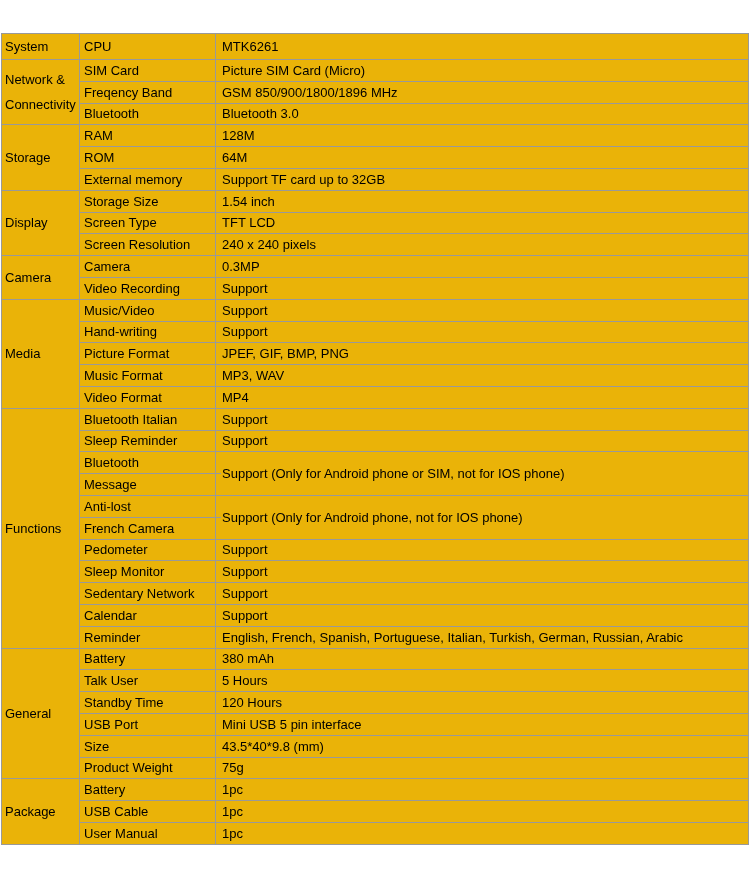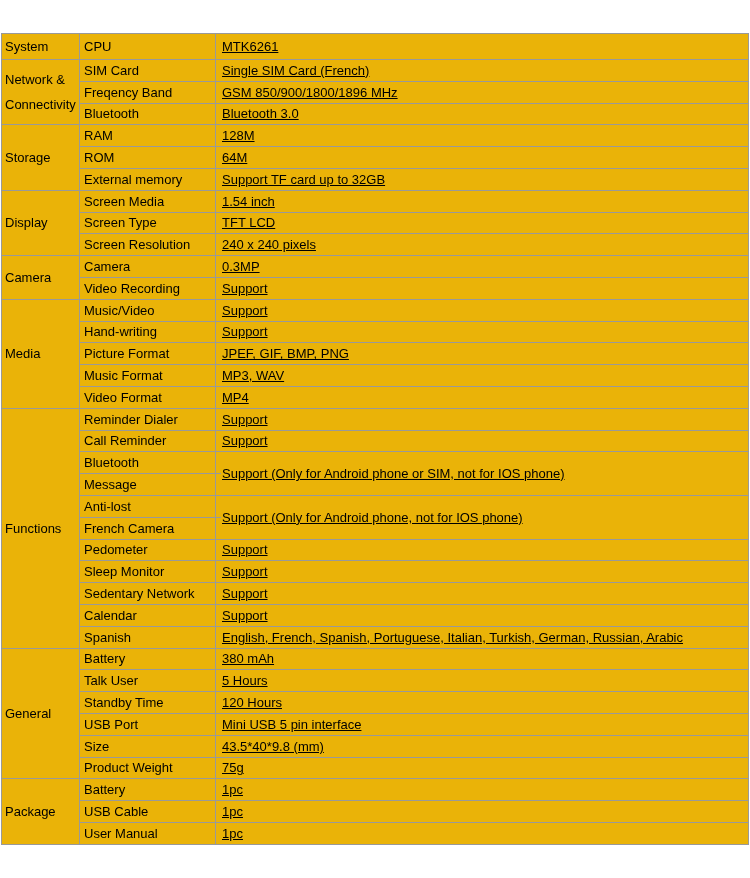--- a/index.html
+++ b/index.html
@@ -31,21 +31,21 @@
     overflow: visible;
   }
   .spec-table col.c-cat  { width: 78px; }
   .spec-table col.c-prop { width: 136px; }
   .spec-table td.cat {
     padding-left: 3px;
     white-space: normal;
     line-height: 25px;
   }
   .spec-table td.prop { padding-left: 4px; }
-  .spec-table td.val  { padding-left: 6px; text-decoration: underline; }
+  .spec-table td.val  { padding-left: 6px; }
   
   .spec-table td.stub { position: relative; }
   .spec-table td.stub::after {
     content: "";
     position: absolute;
     left: 100%;
     top: -1px;
     width: 6px;
     height: 1px;
     background: #999999;
@@ -64,21 +64,21 @@
 
     <tr>
       <td class="cat">System</td>
       <td class="prop">CPU</td>
       <td class="val">MTK6261</td>
     </tr>
 
     <tr>
       <td class="cat" rowspan="3">Network &amp; Connectivity</td>
       <td class="prop">SIM Card</td>
-      <td class="val">Single SIM Card (French)</td>
+      <td class="val">Picture SIM Card (Micro)</td>
     </tr>
     <tr>
       <td class="prop">Freqency Band</td>
       <td class="val">GSM 850/900/1800/1896 MHz</td>
     </tr>
     <tr>
       <td class="prop">Bluetooth</td>
       <td class="val">Bluetooth 3.0</td>
     </tr>
 
@@ -91,21 +91,21 @@
       <td class="prop">ROM</td>
       <td class="val">64M</td>
     </tr>
     <tr>
       <td class="prop">External memory</td>
       <td class="val">Support TF card up to 32GB</td>
     </tr>
 
     <tr>
       <td class="cat" rowspan="3">Display</td>
-      <td class="prop">Screen Media</td>
+      <td class="prop">Storage Size</td>
       <td class="val">1.54 inch</td>
     </tr>
     <tr>
       <td class="prop">Screen Type</td>
       <td class="val">TFT LCD</td>
     </tr>
     <tr>
       <td class="prop">Screen Resolution</td>
       <td class="val">240 x 240 pixels</td>
     </tr>
@@ -137,25 +137,25 @@
       <td class="prop">Music Format</td>
       <td class="val">MP3, WAV</td>
     </tr>
     <tr>
       <td class="prop">Video Format</td>
       <td class="val">MP4</td>
     </tr>
 
     <tr>
       <td class="cat" rowspan="11">Functions</td>
-      <td class="prop">Reminder Dialer</td>
-      <td class="val">Support</td>
-    </tr>
-    <tr>
-      <td class="prop">Call Reminder</td>
+      <td class="prop">Bluetooth Italian</td>
+      <td class="val">Support</td>
+    </tr>
+    <tr>
+      <td class="prop">Sleep Reminder</td>
       <td class="val">Support</td>
     </tr>
     <tr>
       <td class="prop">Bluetooth</td>
       <td class="val" rowspan="2">Support (Only for Android phone or SIM, not for IOS phone)</td>
     </tr>
     <tr>
       <td class="prop stub">Message</td>
     </tr>
     <tr>
@@ -175,21 +175,21 @@
     </tr>
     <tr>
       <td class="prop">Sedentary Network</td>
       <td class="val">Support</td>
     </tr>
     <tr>
       <td class="prop">Calendar</td>
       <td class="val">Support</td>
     </tr>
     <tr>
-      <td class="prop">Spanish</td>
+      <td class="prop">Reminder</td>
       <td class="val">English, French, Spanish, Portuguese, Italian, Turkish, German, Russian, Arabic</td>
     </tr>
 
     <tr>
       <td class="cat" rowspan="6">General</td>
       <td class="prop">Battery</td>
       <td class="val">380 mAh</td>
     </tr>
     <tr>
       <td class="prop">Talk User</td>

